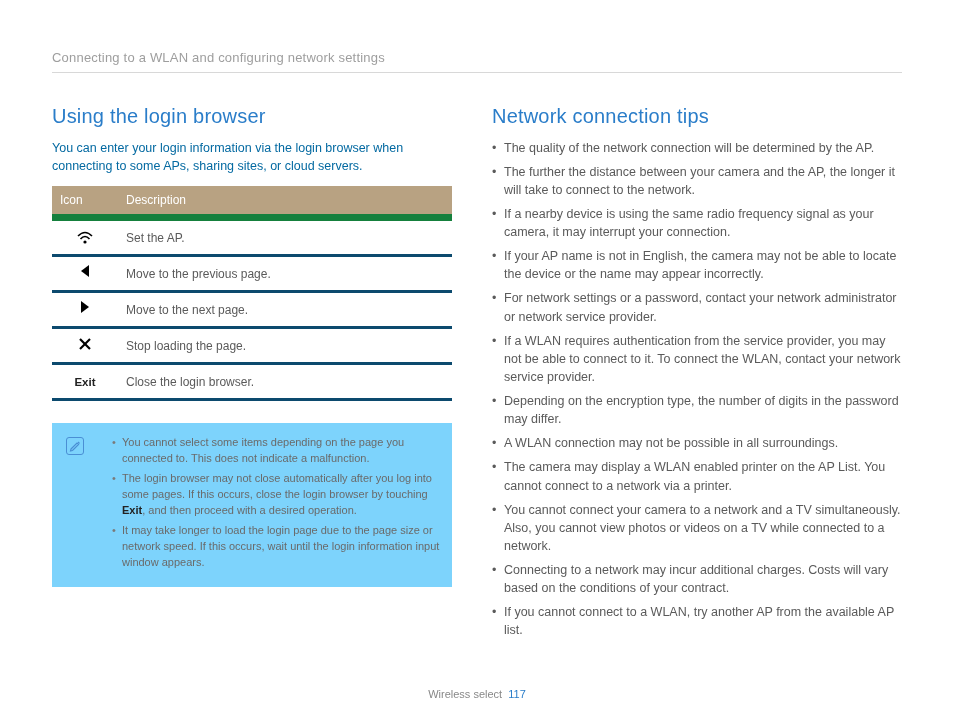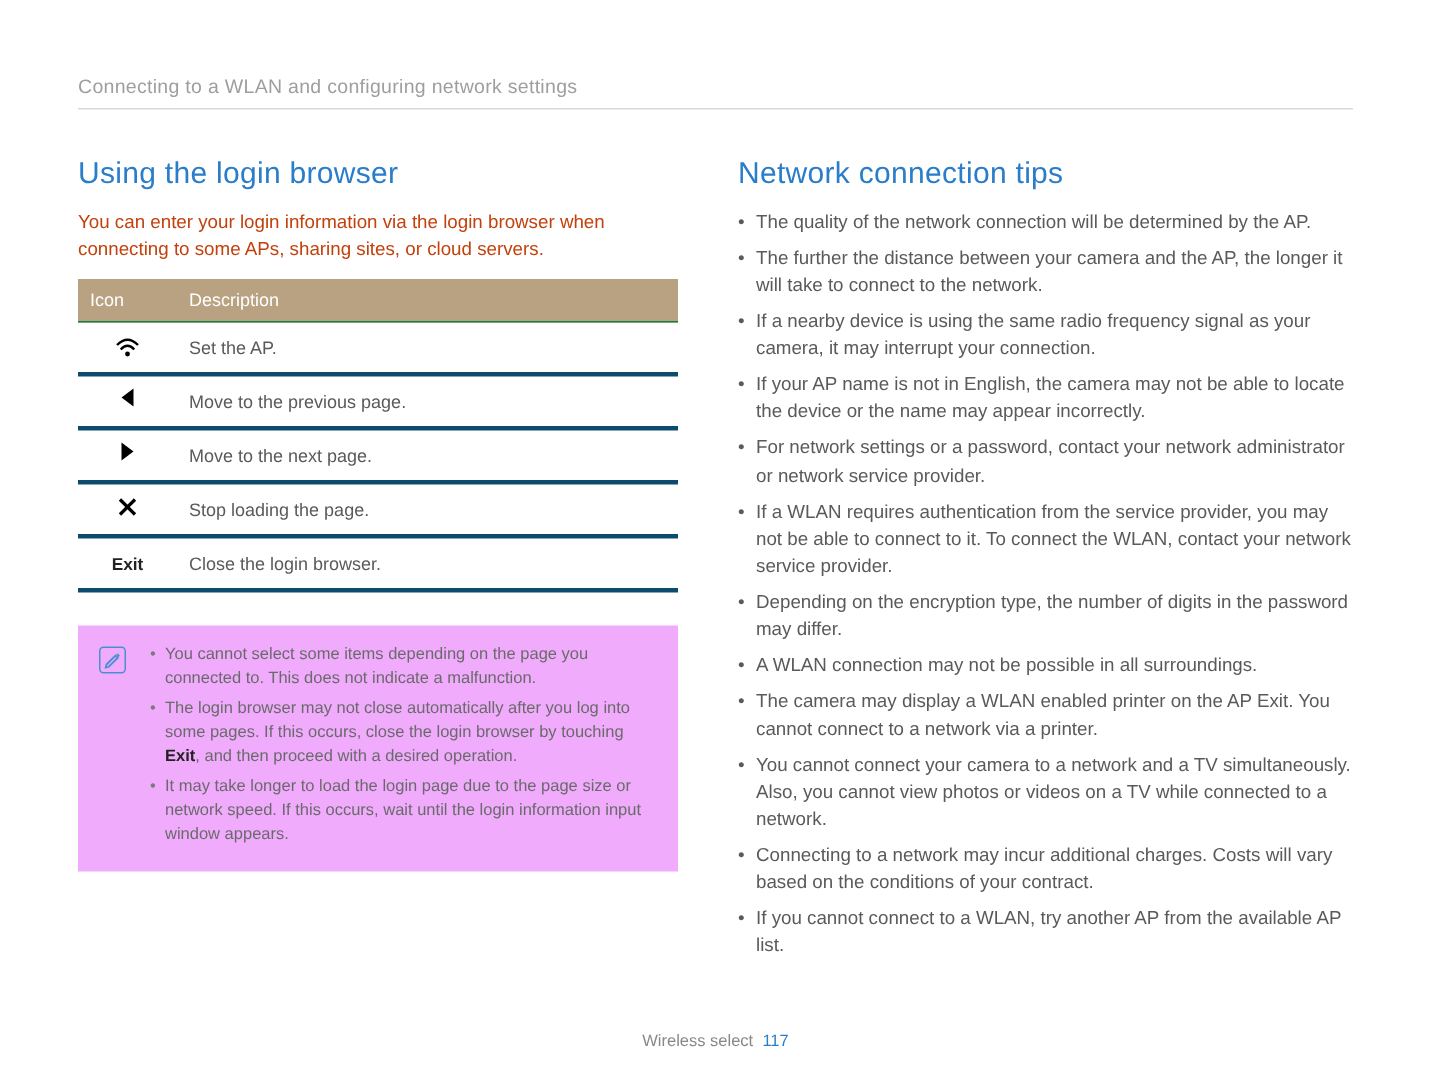--- a/index.html
+++ b/index.html
@@ -34,56 +34,56 @@
     .col-left { flex: 0 0 400px; }
     .col-right { flex: 1; }
     .section-title {
       color: #2a7dc9;
       font-size: 20px;
       font-weight: 400;
       margin-bottom: 8px;
       letter-spacing: 0.2px;
     }
     .intro {
-      color: #c2410c;
+      color: #0369a1;
       font-size: 12.5px;
       margin-bottom: 10px;
     }
     table.icon-table {
       width: 100%;
       border-collapse: collapse;
       font-size: 12px;
     }
     table.icon-table th {
       background: #b8a282;
       color: #fff;
       text-align: left;
       font-weight: 400;
       padding: 5px 8px;
-      border-bottom: 1px solid #15803d;
+      border-bottom: 7px solid #15803d;
     }
     table.icon-table th:first-child { width: 66px; }
     table.icon-table td {
       padding: 6px 8px;
       border-bottom: 3px solid #0c4a6e;
       color: #5a5a5a;
       vertical-align: middle;
     }
     table.icon-table td.icon-cell {
       text-align: center;
       font-size: 14px;
       color: #222;
     }
     .exit-txt { font-weight: 600; font-size: 11.5px; color: #222; }
     .note-box {
       margin-top: 22px;
-      background: #f0abfc;
+      background: #7dd3fc;
       padding: 12px 12px 12px 14px;
       display: flex;
-      gap: 16px;
+      gap: 28px;
       font-size: 11px;
       color: #6a6a6a;
       line-height: 1.45;
     }
     .note-icon {
       flex: 0 0 18px;
       width: 18px;
       height: 18px;
       border: 1.5px solid #4a8fd4;
       border-radius: 3px;
@@ -197,21 +197,21 @@
     <h2 class="section-title">Network connection tips</h2>
     <ul class="tips-list">
       <li>The quality of the network connection will be determined by the AP.</li>
       <li>The further the distance between your camera and the AP, the longer it will take to connect to the network.</li>
       <li>If a nearby device is using the same radio frequency signal as your camera, it may interrupt your connection.</li>
       <li>If your AP name is not in English, the camera may not be able to locate the device or the name may appear incorrectly.</li>
       <li>For network settings or a password, contact your network administrator or network service provider.</li>
       <li>If a WLAN requires authentication from the service provider, you may not be able to connect to it. To connect the WLAN, contact your network service provider.</li>
       <li>Depending on the encryption type, the number of digits in the password may differ.</li>
       <li>A WLAN connection may not be possible in all surroundings.</li>
-      <li>The camera may display a WLAN enabled printer on the AP Exit. You cannot connect to a network via a printer.</li>
+      <li>The camera may display a WLAN enabled printer on the AP List. You cannot connect to a network via a printer.</li>
       <li>You cannot connect your camera to a network and a TV simultaneously. Also, you cannot view photos or videos on a TV while connected to a network.</li>
       <li>Connecting to a network may incur additional charges. Costs will vary based on the conditions of your contract.</li>
       <li>If you cannot connect to a WLAN, try another AP from the available AP list.</li>
     </ul>
   </div>
 </div>
 
 <div class="footer">
   <span>Wireless select</span>&nbsp;&nbsp;<span class="pagenum">117</span>
 </div>

